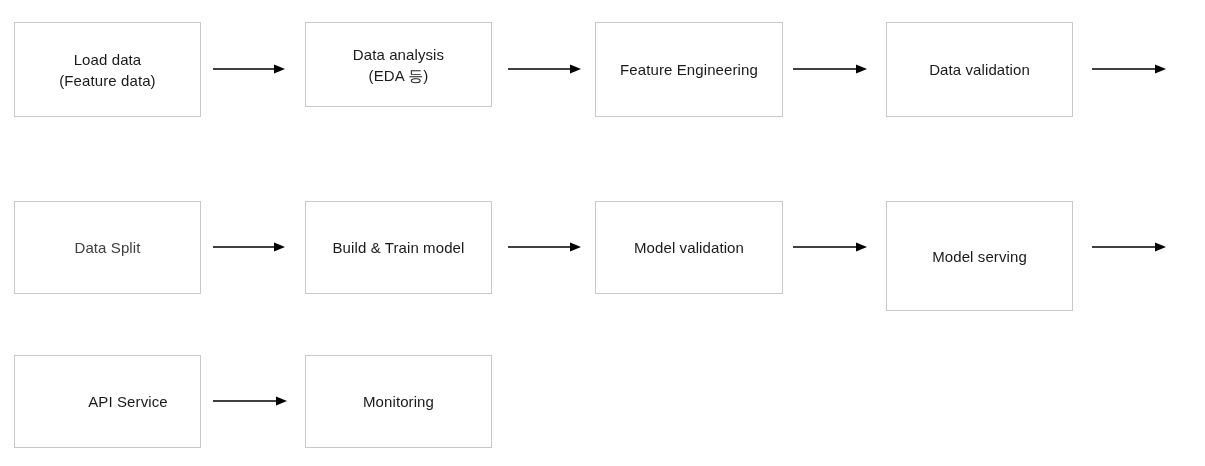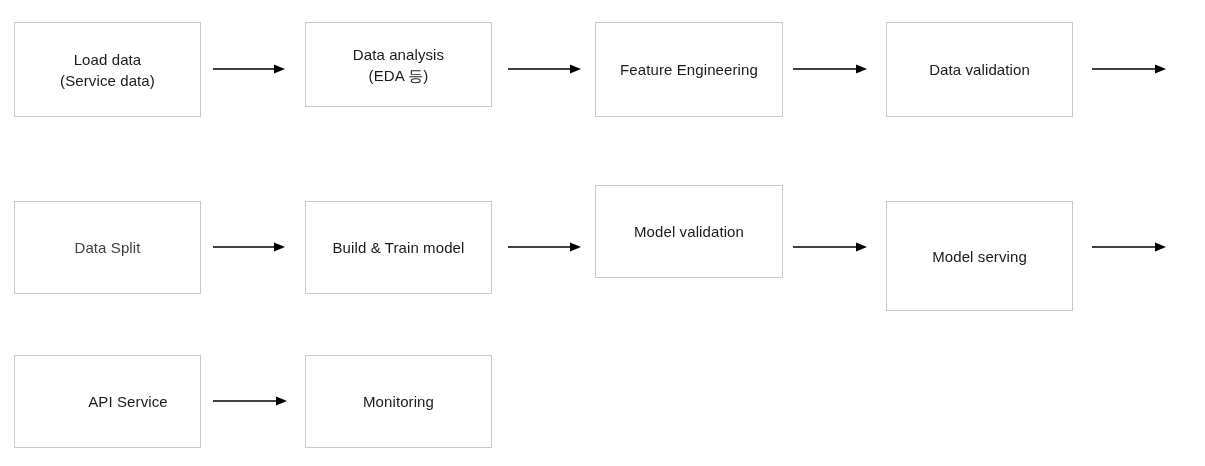--- a/index.html
+++ b/index.html
@@ -44,39 +44,39 @@
     position: absolute;
     display: block;
   }
 </style>
 </head>
 <body style="background: rgb(255, 255, 255);">
 
 <div id="diagram-canvas">
     <div class="node" style="left: 14px; top: 22px; width: 187px; height: 95px; border-color: rgb(201, 201, 201); background: rgb(255, 255, 255);">
       <span class="node-line" style="color: rgb(26, 26, 26);">Load data</span>
-      <span class="node-line" style="color: rgb(26, 26, 26);">(Service data)</span>
+      <span class="node-line" style="color: rgb(26, 26, 26);">(Feature data)</span>
     </div>
     <div class="node" style="left: 305px; top: 22px; width: 187px; height: 85px; border-color: rgb(201, 201, 201); background: rgb(255, 255, 255);">
       <span class="node-line" style="color: rgb(26, 26, 26);">Data analysis</span>
       <span class="node-line" style="color: rgb(26, 26, 26);">(EDA 등)</span>
     </div>
     <div class="node" style="left: 595px; top: 22px; width: 188px; height: 95px; border-color: rgb(201, 201, 201); background: rgb(255, 255, 255);">
       <span class="node-line" style="color: rgb(26, 26, 26);">Feature Engineering</span>
     </div>
     <div class="node" style="left: 886px; top: 22px; width: 187px; height: 95px; border-color: rgb(201, 201, 201); background: rgb(255, 255, 255); text-align: center;">
       <span class="node-line" style="color: rgb(26, 26, 26);">Data validation</span>
     </div>
     <div class="node" style="left: 14px; top: 201px; width: 187px; height: 93px; border-color: rgb(201, 201, 201); background: rgb(255, 255, 255);">
       <span class="node-line" style="color: #404040; text-align: center;">Data Split</span>
     </div>
     <div class="node" style="left: 305px; top: 201px; width: 187px; height: 93px; border-color: rgb(201, 201, 201); background: rgb(255, 255, 255);">
       <span class="node-line" style="color: rgb(26, 26, 26);">Build &amp; Train model</span>
     </div>
-    <div class="node" style="left: 595px; top: 185px; width: 188px; height: 93px; border-color: rgb(201, 201, 201); background: rgb(255, 255, 255);">
+    <div class="node" style="left: 595px; top: 201px; width: 188px; height: 93px; border-color: rgb(201, 201, 201); background: rgb(255, 255, 255);">
       <span class="node-line" style="color: rgb(26, 26, 26);">Model validation</span>
     </div>
     <div class="node" style="left: 886px; top: 201px; width: 187px; height: 110px; border-color: rgb(201, 201, 201); background: rgb(255, 255, 255);">
       <span class="node-line" style="color: rgb(26, 26, 26);">Model serving</span>
     </div>
     <div class="node" style="left: 14px; top: 355px; width: 187px; height: 93px; border-color: rgb(201, 201, 201); background: rgb(255, 255, 255); padding-left: 41px;">
       <span class="node-line" style="color: rgb(26, 26, 26);">API Service</span>
     </div>
     <div class="node" style="left: 305px; top: 355px; width: 187px; height: 93px; border-color: rgb(201, 201, 201); background: rgb(255, 255, 255);">
       <span class="node-line" style="color: rgb(26, 26, 26);">Monitoring</span>

